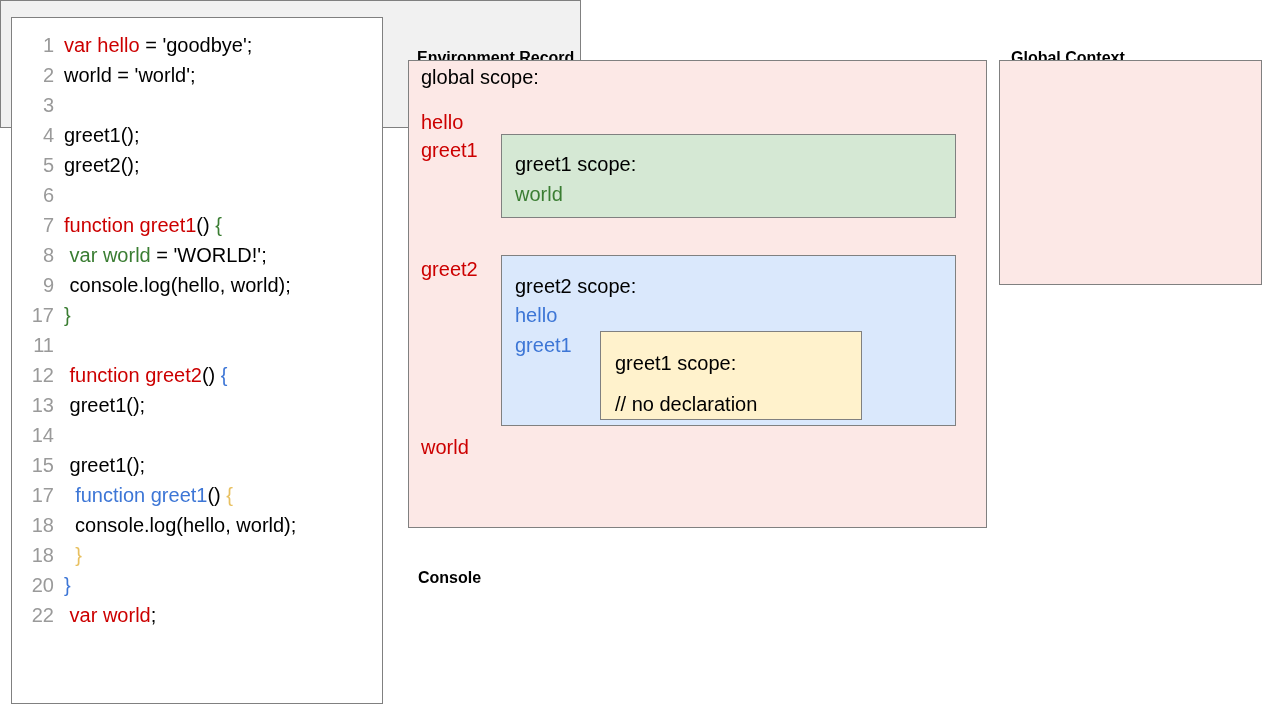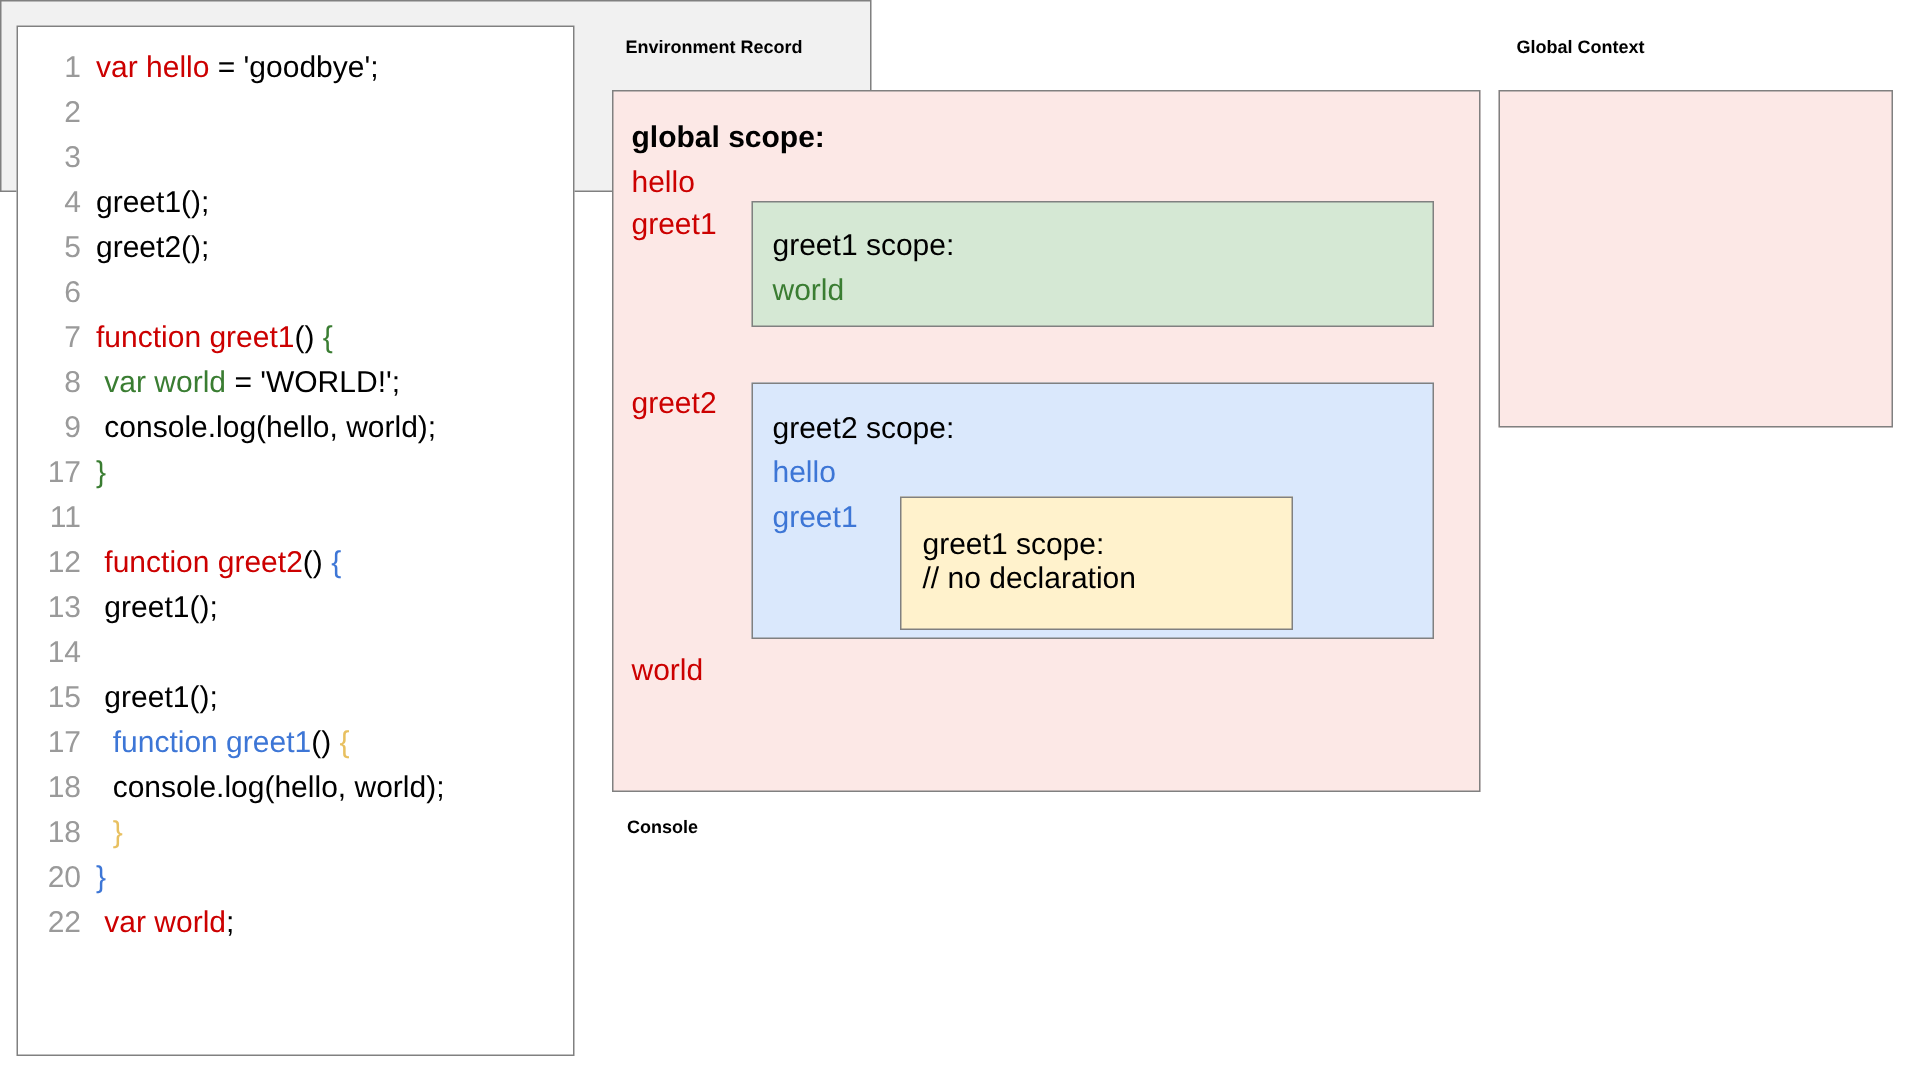--- a/index.html
+++ b/index.html
@@ -56,24 +56,25 @@
   }
   .tok-red    { color: #cc0000; }
   .tok-green  { color: #3a7d32; }
   .tok-blue   { color: #3d76d6; }
   .tok-yellow { color: #e8c060; }
   .tok-black  { color: #000000; }
 
   
   .section-title {
     position: absolute;
-    font-size: 12px;
+    font-size: 16px;
     font-weight: bold;
     color: #000000;
     white-space: nowrap;
+    margin-top: 25px;
   }
   #env-title     { left: 417px; top: 24px; }
   #global-title  { left: 1011px; top: 24px; }
   #console-title { left: 418px; top: 544px; }
 
   
   .scope-box {
     position: absolute;
     box-sizing: border-box;
     border: 1.5px solid #808080;
@@ -127,46 +128,46 @@
     font-size: 20px;
     line-height: 30px;
     white-space: pre;
   }
   .c-black { color: #000000; }
   .c-red   { color: #cc0000; }
   .c-green { color: #3a7d32; }
   .c-blue  { color: #3d76d6; }
 
   
-  #env-global-label { left: 421px; top: 77px; font-weight: bold; }
+  #env-global-label { left: 421px; top: 62px; }
   #env-hello        { left: 421px; top: 107px; }
   #env-greet1       { left: 421px; top: 135px; }
   #env-greet2       { left: 421px; top: 254px; }
   #env-world        { left: 421px; top: 432px; }
 
   
   #g1-title { left: 515px; top: 149px; }
   #g1-world { left: 515px; top: 179px; }
 
   
   #g2-title  { left: 515px; top: 271px; }
   #g2-hello  { left: 515px; top: 300px; }
   #g2-greet1 { left: 515px; top: 330px; }
 
   
   #gi-title { left: 615px; top: 348px; }
-  #gi-note  { left: 615px; top: 371px; }
+  #gi-note  { left: 615px; top: 389px; }
 </style>
 </head>
 <body>
 
 <div id="code-panel">
   <div id="code-lines">
       <div class="code-line"><span class="ln">1</span><span class="code-text"><span class="tok-red">var hello</span><span class="tok-black"> = 'goodbye';</span></span></div>
-      <div class="code-line"><span class="ln">2</span></div>
+      <div class="code-line"><span class="ln">2</span><span class="code-text"><span class="tok-black">world = 'world';</span></span></div>
       <div class="code-line"><span class="ln">3</span><span class="code-text"><span class="tok-black"></span></span></div>
       <div class="code-line"><span class="ln">4</span><span class="code-text"><span class="tok-black">greet1();</span></span></div>
       <div class="code-line"><span class="ln">5</span><span class="code-text"><span class="tok-black">greet2();</span></span></div>
       <div class="code-line"><span class="ln">6</span><span class="code-text"><span class="tok-black"></span></span></div>
       <div class="code-line"><span class="ln">7</span><span class="code-text"><span class="tok-red">function greet1</span><span class="tok-black">() </span><span class="tok-green">{</span></span></div>
       <div class="code-line"><span class="ln">8</span><span class="code-text"><span class="tok-black"> </span><span class="tok-green">var world</span><span class="tok-black"> = 'WORLD!';</span></span></div>
       <div class="code-line"><span class="ln">9</span><span class="code-text"><span class="tok-black"> console.log(hello, world);</span></span></div>
       <div class="code-line"><span class="ln">17</span><span class="code-text"><span class="tok-green">}</span></span></div>
       <div class="code-line"><span class="ln">11</span><span class="code-text"><span class="tok-black"></span></span></div>
       <div class="code-line"><span class="ln">12</span><span class="code-text"><span class="tok-black"> </span><span class="tok-red">function greet2</span><span class="tok-black">() </span><span class="tok-blue">{</span></span></div>

